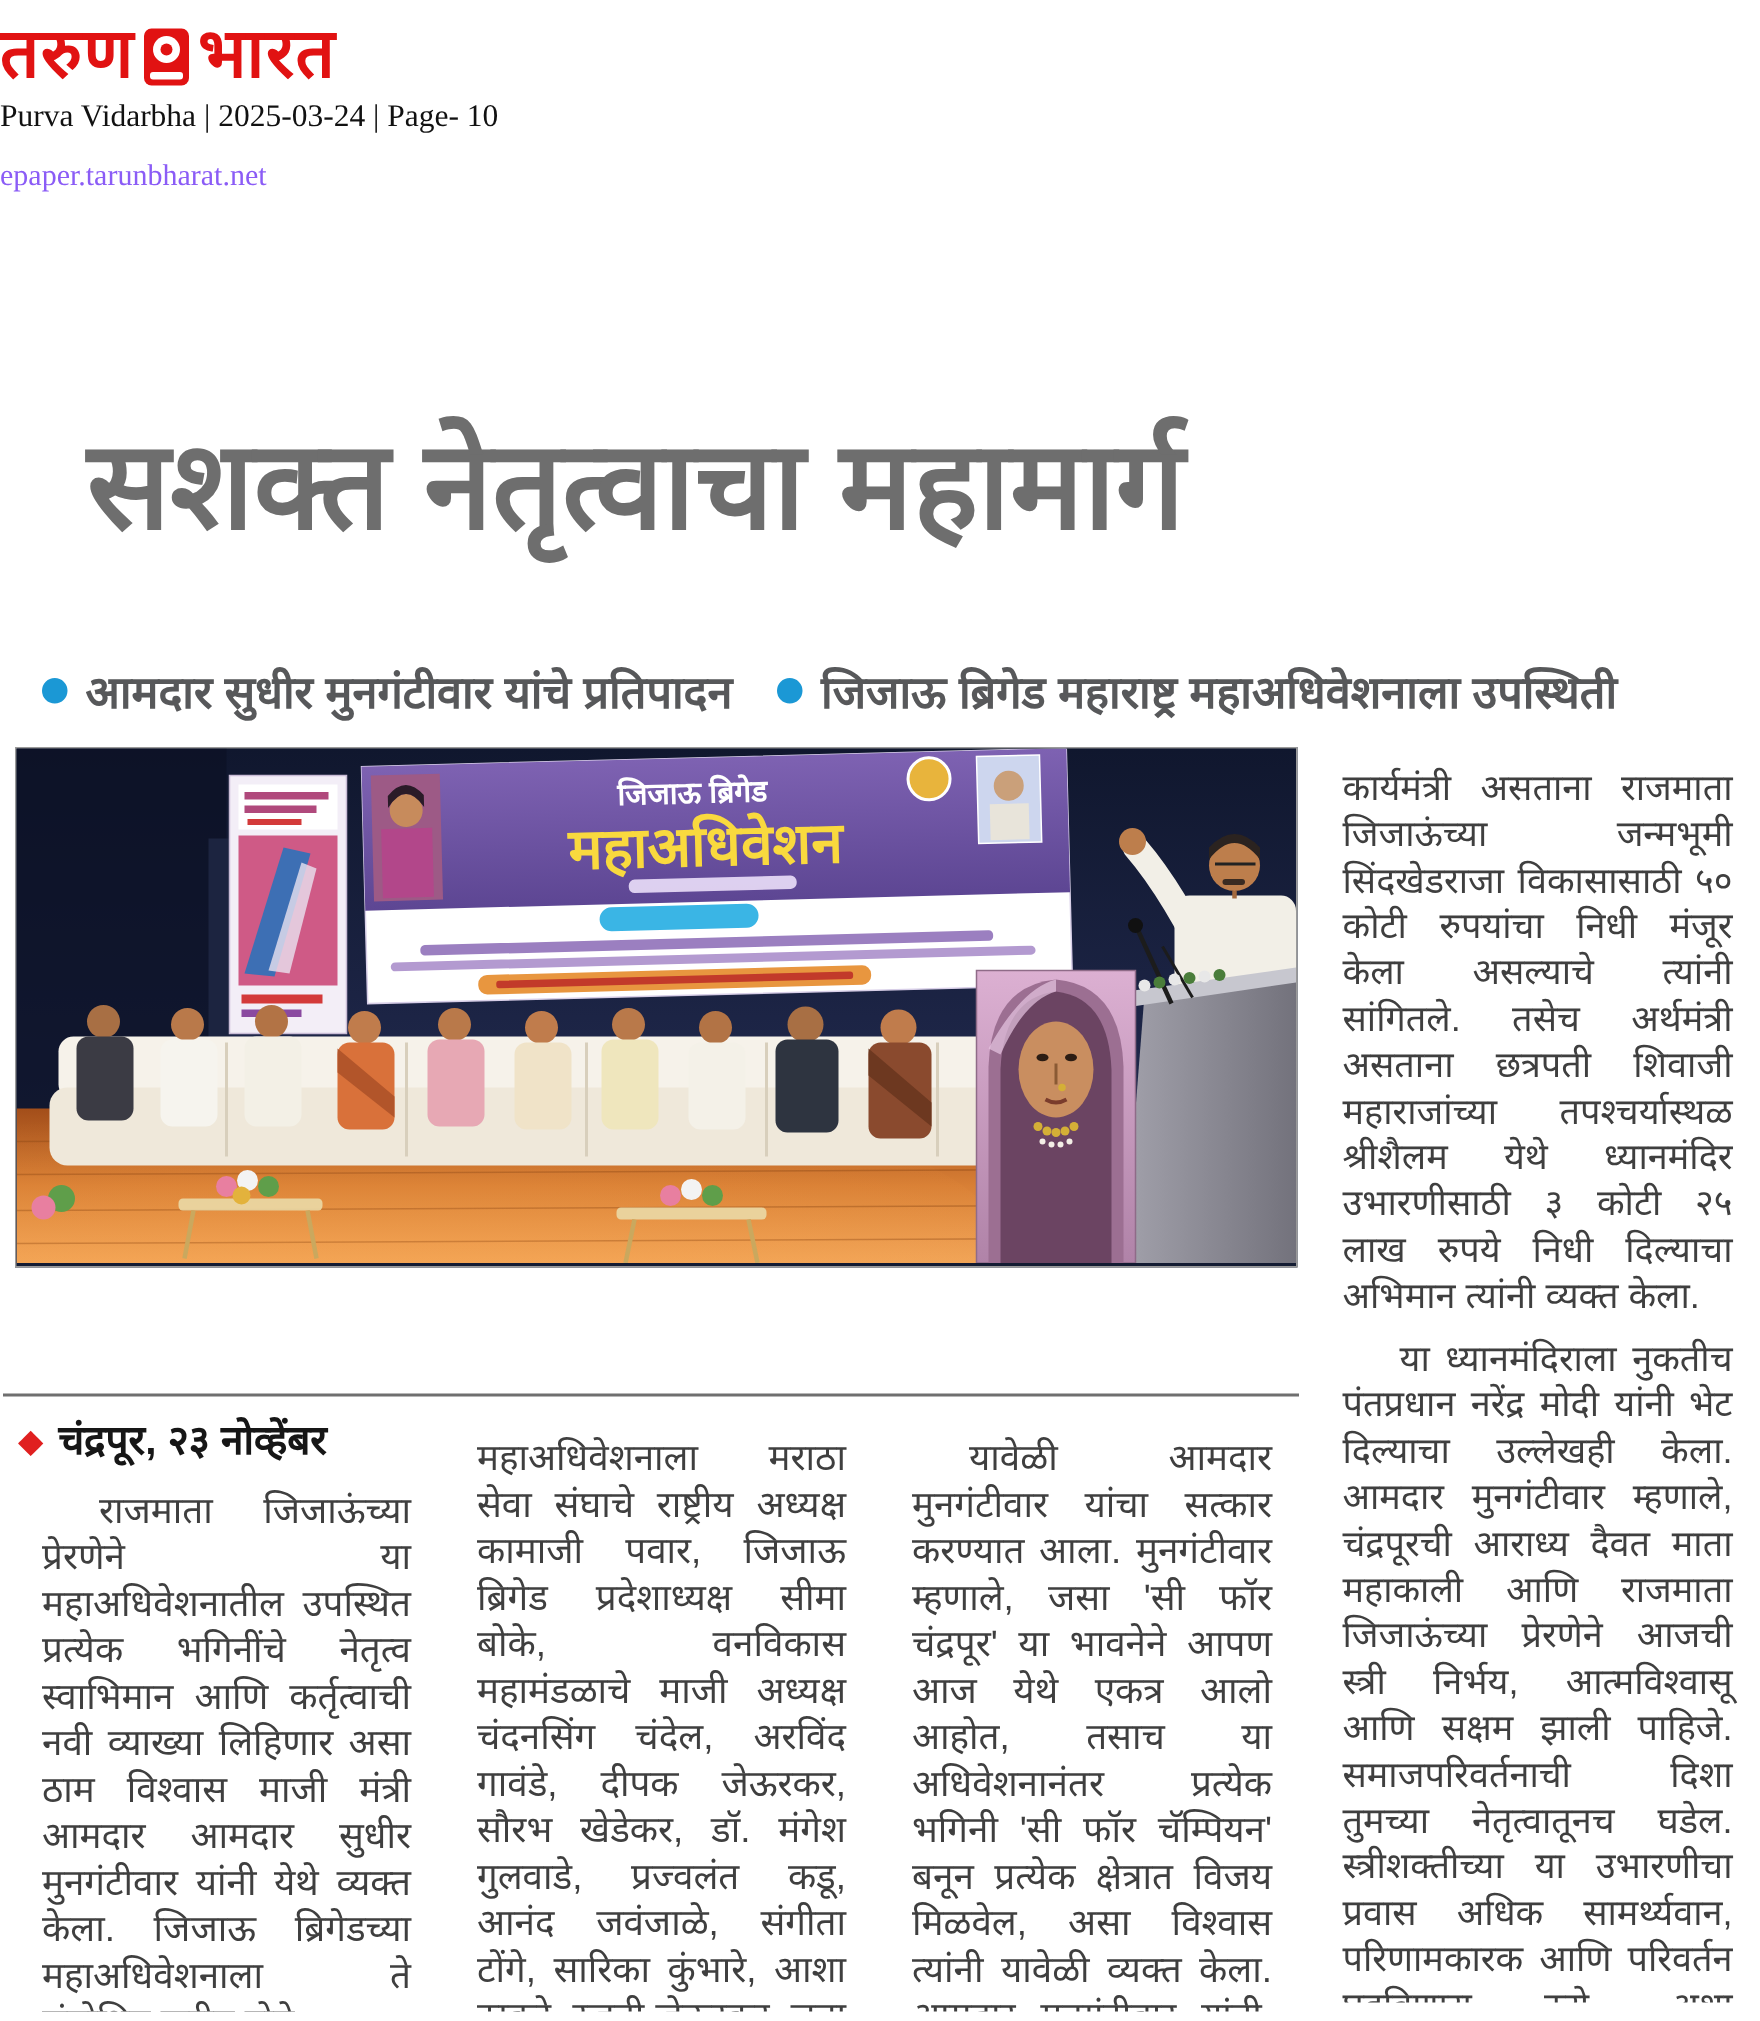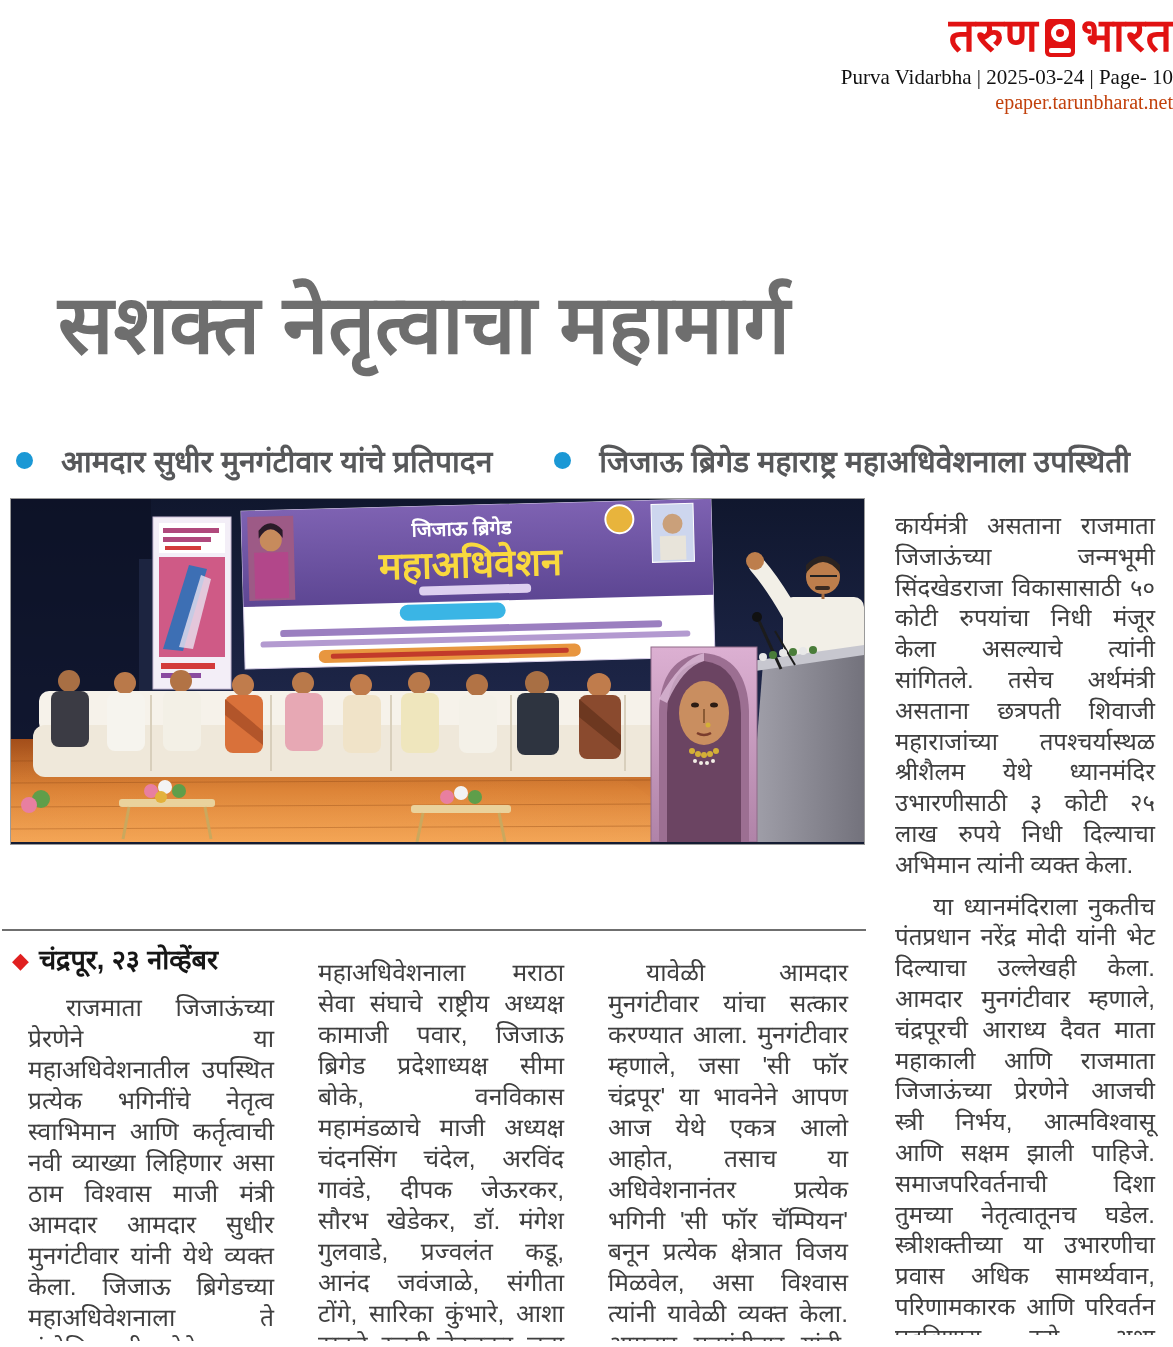--- a/index.html
+++ b/index.html
@@ -1,39 +1,39 @@
 <!DOCTYPE html>
 <html><head>
 <meta charset="utf-8">
 <style>
   html,body{margin:0;padding:0;background:#ffffff;}
   .page{position:relative;width:1173px;height:1347px;background:#ffffff;overflow:hidden;
         font-family:"Liberation Sans",sans-serif;color:#222;}
 
   
-  .masthead{position:absolute;top:10px;left:0;width:100%;text-align:right;}
+  .masthead{position:absolute;top:10px;left:0;width:100%;text-align:left;}
   .brand{display:inline-flex;align-items:center;gap:6px;}
   .brand-word{font-size:46px;font-weight:800;color:#e11212;line-height:1.1;letter-spacing:1px;}
   .emblem{display:inline-block;width:30px;height:38px;background:#e11212;border-radius:5px;position:relative;top:3px;}
   .emblem::before{content:"";position:absolute;left:6px;top:5px;width:18px;height:18px;border-radius:50%;
                   background:#ffffff;}
   .emblem::after{content:"";position:absolute;left:11px;top:10px;width:8px;height:8px;border-radius:50%;
                  background:#e11212;}
   .emblem .base{position:absolute;left:4px;bottom:4px;width:22px;height:5px;background:#ffffff;border-radius:2px;}
   .edition{margin-top:4px;font-family:"Liberation Serif",serif;font-size:21px;color:#111;}
-  .website{font-family:"Liberation Serif",serif;font-size:20px;color:#c2410c;margin-top:1px;}
+  .website{font-family:"Liberation Serif",serif;font-size:20px;color:#8b5cf6;margin-top:16px;}
 
   
   .headline{position:absolute;left:26px;width:1130px;font-weight:800;color:#6e6e6e;
             line-height:1.3;white-space:nowrap;}
   .headline.l1{top:128px;font-size:82px;}
   .headline.l2{top:272px;left:58px;font-size:82px;}
 
   
-  .subhead{position:absolute;top:440px;left:16px;width:1140px;display:flex;align-items:center;gap:28px;}
+  .subhead{position:absolute;top:440px;left:28px;width:1140px;display:flex;align-items:center;gap:12px;}
   .bullet{width:17px;height:17px;border-radius:50%;background:#1b98d5;flex:0 0 auto;}
   .subhead-label{font-size:30px;font-weight:700;color:#57585a;white-space:nowrap;}
   .subhead-gap{width:6px;}
 
   
   .photo{position:absolute;left:10px;top:498px;width:853px;height:345px;border:1px solid #9a9a9a;
          background:#141c33;overflow:hidden;}
   .photo svg{display:block;}
 
   

